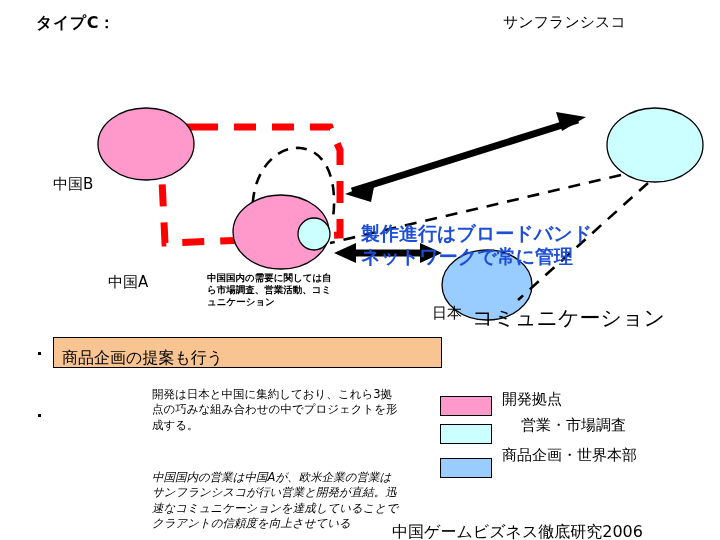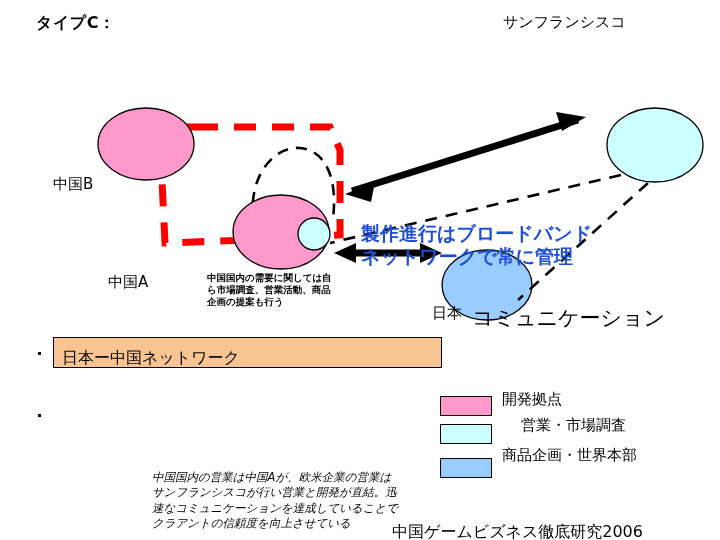--- a/index.html
+++ b/index.html
@@ -187,34 +187,35 @@
   <div class="txt title-type">タイプC：</div>
 
   <div class="txt label-sf">サンフランシスコ</div>
 
 
 
   <div class="txt label-big label-chinab">中国B</div>
 
   <div class="txt label-big label-chinaa">中国A</div>
 
-  <div class="txt note note-china">中国国内の需要に関しては自ら市場調査、営業活動、商品企画の提案も行う</div>
+  <div class="txt note note-china">中国国内の需要に関しては自ら市場調査、営業活動、コミュニケーション</div>
 
   <div class="txt label-big label-japan">日本</div>
 
   <div class="txt label-comm">コミュニケーション</div>
 
   <div class="redtext">製作進行はブロードバンドネットワークで常に管理</div>
 
   <div class="banner"></div>
-  <div class="txt banner-text">日本ー中国ネットワーク</div>
+  <div class="txt banner-text">商品企画の提案も行う</div>
 
   <div class="bullet-dot bullet1"></div>
   <div class="bullet-dot bullet2"></div>
 
+  <div class="txt body-para para1">開発は日本と中国に集約しており、これら3拠点の巧みな組み合わせの中でプロジェクトを形成する。</div>
   <div class="txt body-para para2">中国国内の営業は中国Aが、欧米企業の営業はサンフランシスコが行い営業と開発が直結。迅速なコミュニケーションを達成していることでクラアントの信頼度を向上させている</div>
 
   <div class="legend-swatch" style="top: 396px; background: rgb(255, 153, 204);"></div>
   <div class="legend-label" style="top:390px;">開発拠点</div>
 
   <div class="legend-swatch" style="top: 424px; background: rgb(204, 255, 255);"></div>
   <div class="legend-label" style="top:416px;margin-left:19px;">営業・市場調査</div>
 
   <div class="legend-swatch" style="top: 458px; background: rgb(153, 204, 255);"></div>
   <div class="legend-label" style="top:446px;">商品企画・世界本部</div>

